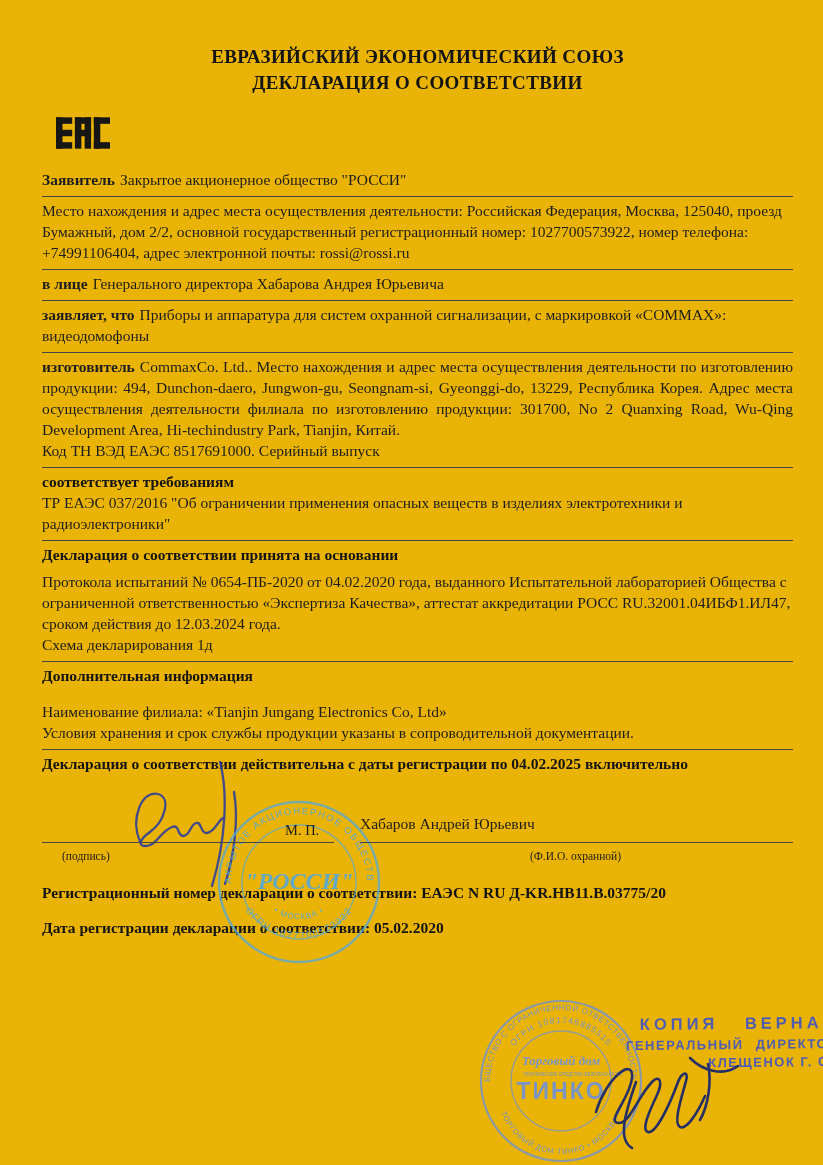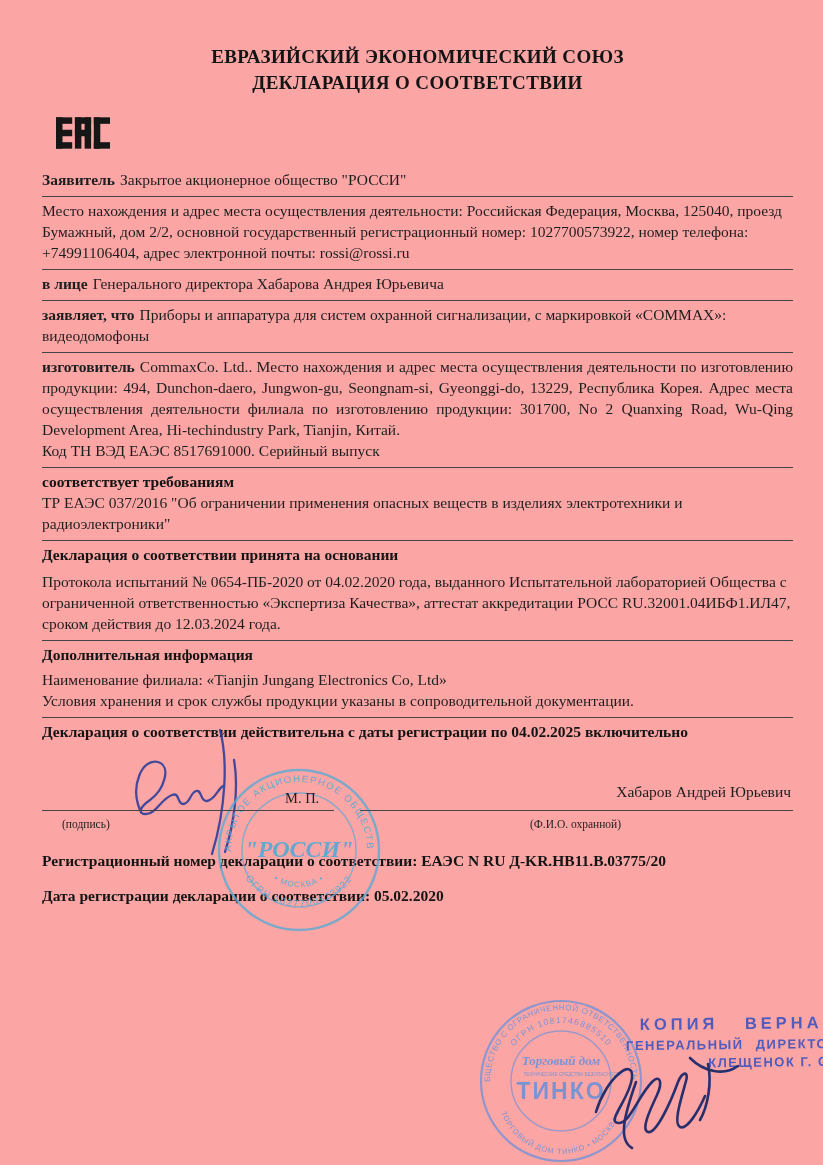--- a/index.html
+++ b/index.html
@@ -1,20 +1,20 @@
 <!DOCTYPE html>
 <html lang="ru"><head>
 <meta charset="utf-8">
 <style>
   html,body{margin:0;padding:0;background:#e8e8e8;}
   .page{
     position:relative;
     width:823px;height:1165px;
     margin:0 auto;
-    background:#fca5a5;
+    background:#eab308;
     overflow:hidden;
     font-family:"Liberation Serif",serif;
     color:#1e1e1e;
   }
   .content{
     position:relative;
     padding:44px 30px 0 42px;
     font-size:15.5px;
     line-height:21px;
   }
@@ -28,21 +28,21 @@
   .row{margin:0;}
   .lbl{font-weight:bold;margin-right:5px;}
   .just{text-align:justify;}
   .bold-line{font-weight:bold;color:#141414;}
   
   .sig-block{position:relative;height:86px;margin-top:2px;}
   .sig-line-left{position:absolute;left:0;top:62px;width:292px;border-top:1.3px solid #454545;}
   .sig-line-right{position:absolute;left:318px;right:0;top:62px;border-top:1.3px solid #454545;}
   .sig-caption-left{position:absolute;left:20px;top:66px;width:200px;text-align:left;font-size:11.5px;}
   .mp{position:absolute;left:243px;top:40px;font-size:14.5px;}
-  .signer-name{position:absolute;left:318px;top:33px;width:431px;text-align:right;font-size:15.5px;}
+  .signer-name{position:absolute;left:318px;top:33px;width:431px;text-align:left;font-size:15.5px;}
   .sig-caption-right{position:absolute;left:318px;top:66px;width:431px;text-align:center;font-size:11.5px;}
   .sig-svg{position:absolute;left:78px;top:-22px;pointer-events:none;}
   .stamp-rossi{position:absolute;left:171px;top:16px;pointer-events:none;opacity:.92;}
   
   .reg-block{margin-top:16px;}
   .reg-line{font-weight:bold;color:#141414;margin:0 0 14px;}
   
   .stamp-tinko{position:absolute;left:477px;top:997px;opacity:.9;}
   .copy-stamp{
     position:absolute;left:626px;top:1014px;width:215px;
@@ -110,25 +110,26 @@
 
     <div class="sec">
       <p class="row bold-line">соответствует требованиям</p>
       <p class="row">ТР ЕАЭС 037/2016 "Об ограничении применения опасных веществ в изделиях электротехники и радиоэлектроники"</p>
     </div>
     <hr class="rule">
 
     <div class="sec">
       <p class="row bold-line" style="margin-bottom:6px">Декларация о соответствии принята на основании</p>
       <p class="row">Протокола испытаний № 0654-ПБ-2020  от 04.02.2020 года, выданного Испытательной лабораторией Общества с ограниченной ответственностью «Экспертиза Качества», аттестат аккредитации РОСС RU.32001.04ИБФ1.ИЛ47, сроком действия до 12.03.2024 года.</p>
-    </div>
-    <hr class="rule">
-
-    <div class="sec">
-      <p class="row bold-line" style="margin-bottom:4px">Дополнительная информация</p>
+      <p class="row">Схема декларирования 1д</p>
+    </div>
+    <hr class="rule">
+
+    <div class="sec">
+      <p class="row bold-line" style="margin-bottom:15px">Дополнительная информация</p>
       <p class="row">Наименование филиала: «Tianjin Jungang Electronics Co, Ltd»</p>
       <p class="row">Условия хранения и срок службы продукции указаны в сопроводительной документации.</p>
     </div>
     <hr class="rule">
 
     <div class="sec">
       <p class="row bold-line">Декларация о соответствии  действительна с даты регистрации по 04.02.2025 включительно</p>
     </div>
 
     <div class="sig-block">

